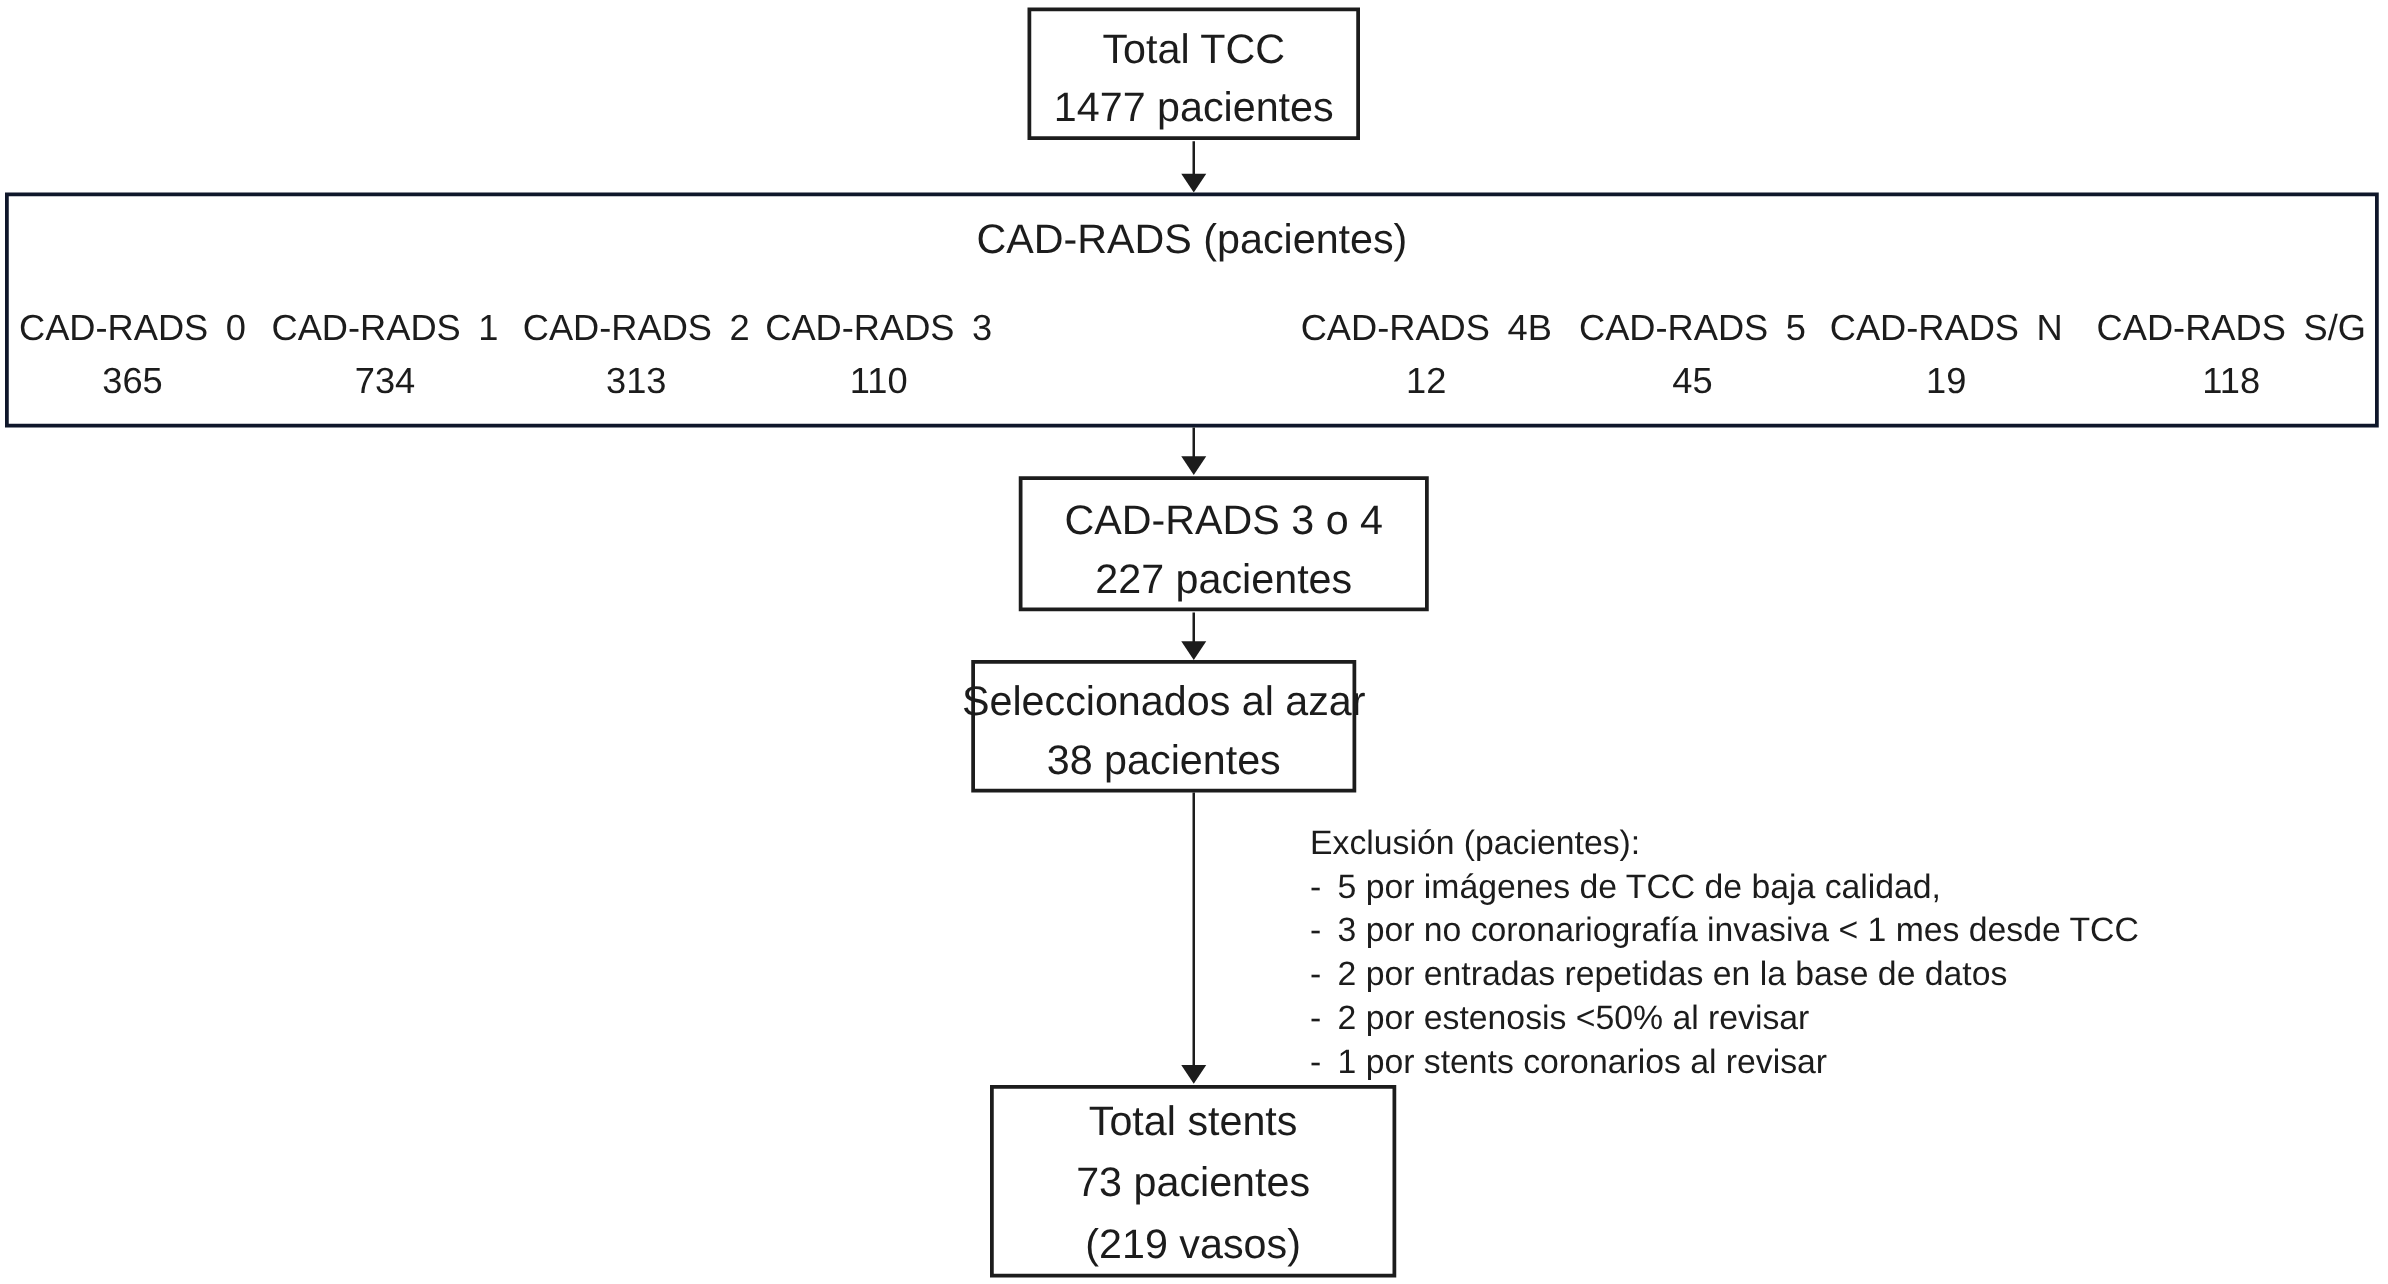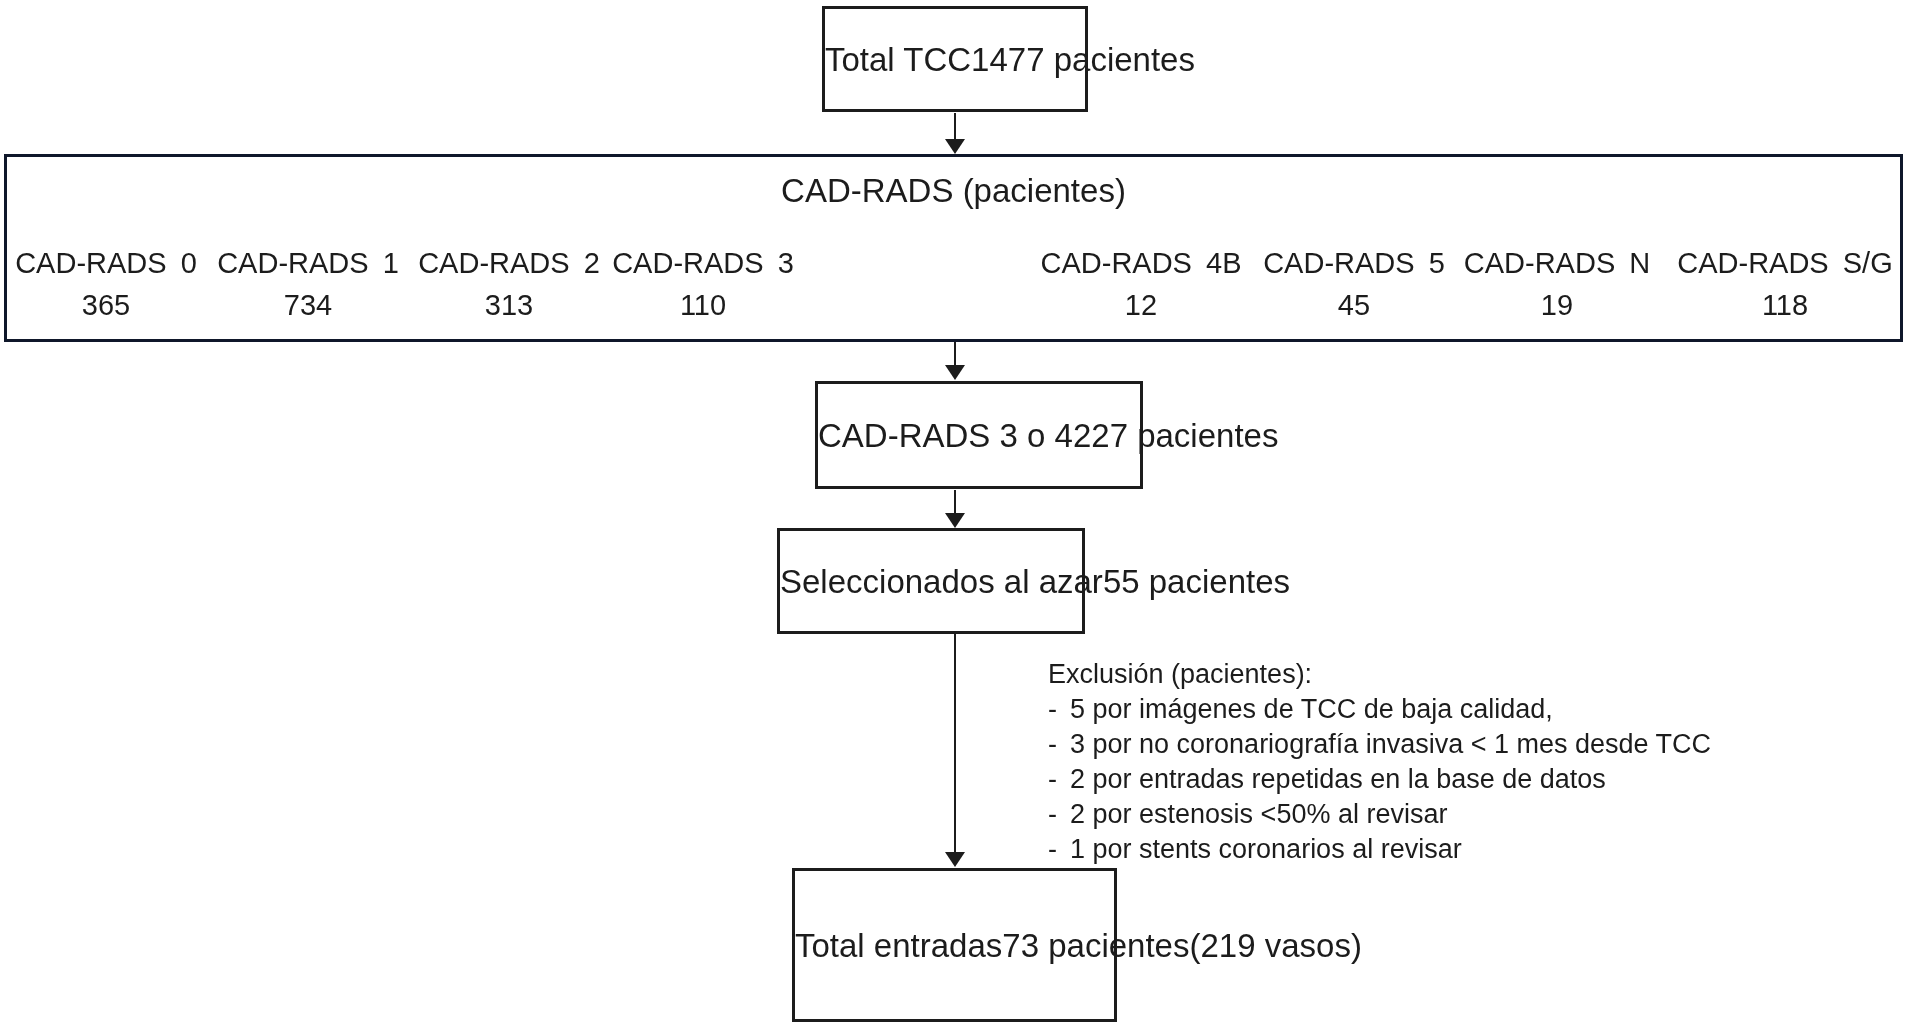--- a/index.html
+++ b/index.html
@@ -15,22 +15,23 @@
     font-family: "Liberation Sans", sans-serif;
     color: #1c1c1c;
     overflow: hidden;
   }
   .fbox {
     position: absolute;
     box-sizing: border-box;
     border: 3px solid #1c1c1c;
     background: #ffffff;
     display: flex;
+    flex-direction: column;
     align-items: center;
-    justify-content: space-between;
+    justify-content: flex-end;
     text-align: center;
   }
   .fbox .line {
     font-size: 33px;
     line-height: 47px;
     white-space: nowrap;
   }
   
   .box-total-tcc   { left: 822px; top: 6px;   width: 266px; height: 106px; }
   
@@ -185,21 +186,21 @@
     <div class="line">227 pacientes</div>
   </div>
 
   <div class="arrow arrow-3">
     <div class="shaft"></div>
     <div class="head"></div>
   </div>
 
   <div class="fbox box-random">
     <div class="line">Seleccionados al azar</div>
-    <div class="line">55 pacientes</div>
+    <div class="line">38 pacientes</div>
   </div>
 
   <div class="arrow arrow-4">
     <div class="shaft"></div>
     <div class="head"></div>
   </div>
 
   <div class="exclusion">
     <div class="excl-title">Exclusión (pacientes):</div>
     <div class="excl-item">
@@ -218,18 +219,18 @@
       <span class="excl-dash">-</span>
       <span class="excl-text">2 por estenosis &lt;50% al revisar</span>
     </div>
     <div class="excl-item">
       <span class="excl-dash">-</span>
       <span class="excl-text">1 por stents coronarios al revisar</span>
     </div>
   </div>
 
   <div class="fbox box-final">
-    <div class="line">Total entradas</div>
+    <div class="line">Total stents</div>
     <div class="line">73 pacientes</div>
     <div class="line">(219 vasos)</div>
   </div>
 
 </div>
 
 </body></html>

